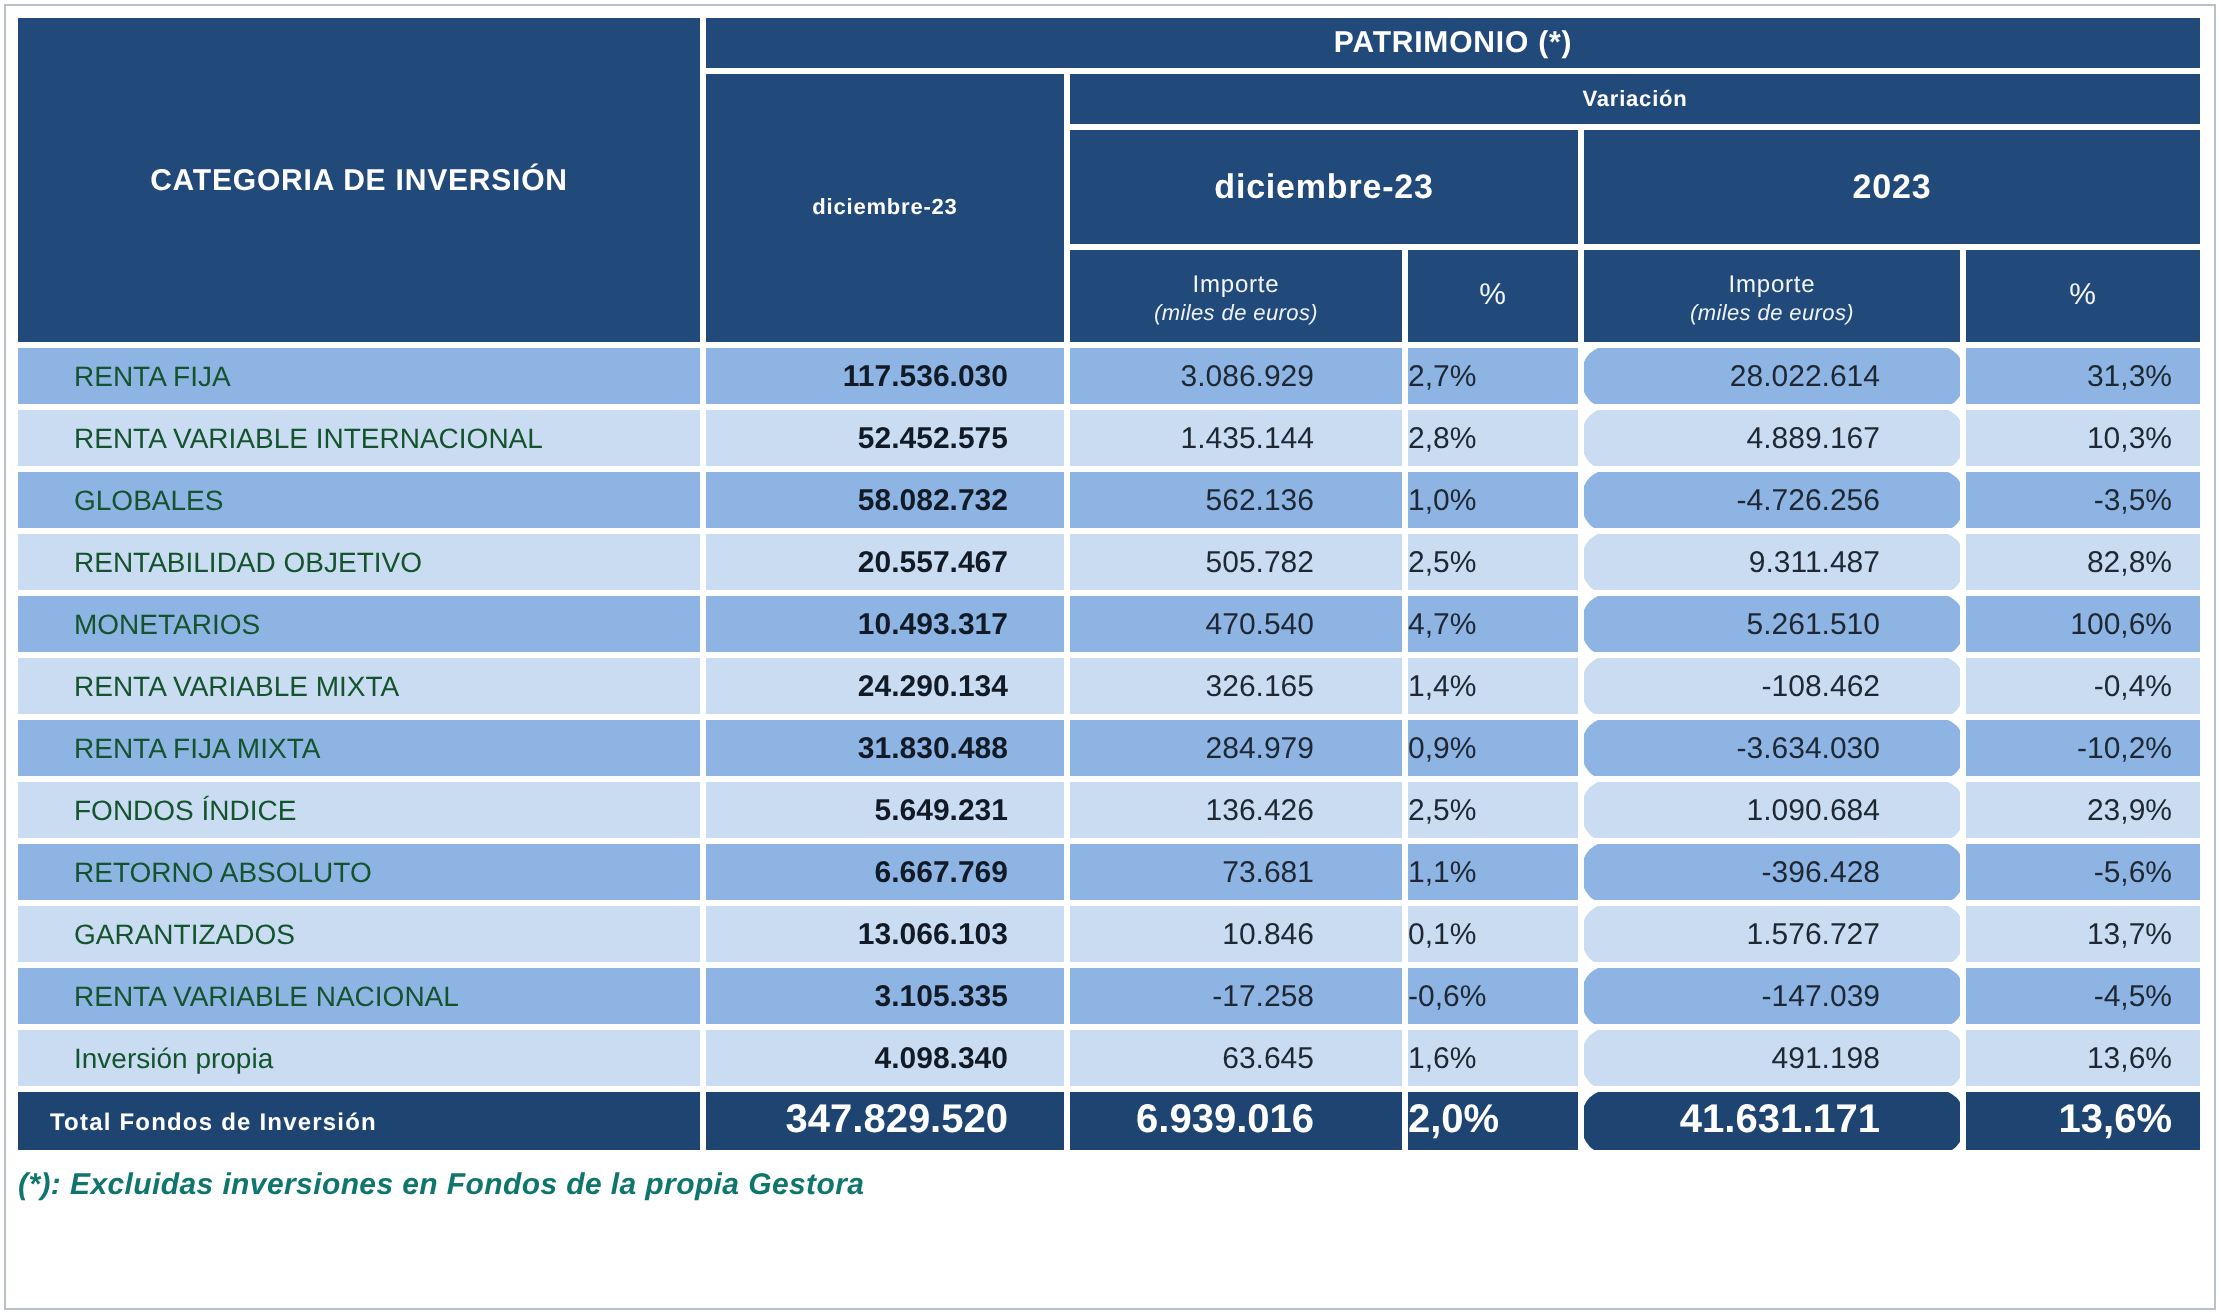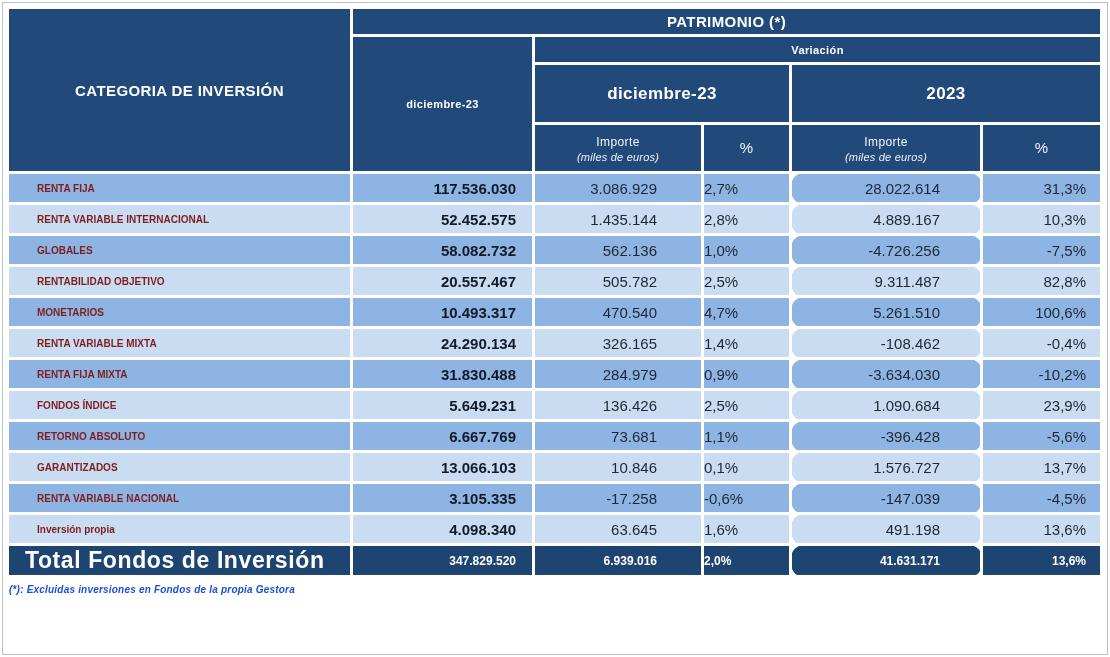--- a/index.html
+++ b/index.html
@@ -46,48 +46,48 @@
   .pct-head { font-size: 15px; font-weight: normal; color: #f3f6fa; }
   
   td {
     height: 31px;
     font-size: 15px;
     color: #1e2733;
     vertical-align: middle;
   }
   tr.band-a td { background: #8DB4E2; }
   tr.band-b td { background: #C9DCF1; }
-  td.c-cat  { text-align: left;  padding-left: 28px; font-size: 10px; color: #7f1d1d; font-weight: bold; }
-  td.c-pat  { text-align: right; padding-right: 16px; font-weight: bold; color: #111a26; }
+  td.c-cat  { text-align: left;  padding-left: 28px; font-size: 14px; color: #14532d; }
+  td.c-pat  { text-align: right; padding-right: 28px; font-weight: bold; color: #111a26; }
   td.c-imp1 { text-align: right; padding-right: 44px; }
   td.c-pct1 { text-align: left; padding-right: 10px; }
   td.c-imp2 { text-align: right; padding-right: 40px; border-radius: 13px; }
   td.c-pct2 { text-align: right; padding-right: 14px; }
   
   tr.total td {
     background: #1E4572;
     color: #ffffff;
     font-weight: bold;
-    font-size: 12px;
+    font-size: 20px;
     height: 32px;
   }
   tr.total td.c-cat {
     padding-left: 16px;
-    font-size: 23px;
+    font-size: 12px;
     letter-spacing: 0.6px;
     color: #ffffff;
   }
   tr.total td.c-pat { color: #ffffff; }
   
   .footnote {
     margin: 6px 0 0 3px;
-    font-size: 10px;
+    font-size: 15px;
     font-style: italic;
     font-weight: bold;
-    color: #1d4ed8;
+    color: #0f766e;
     letter-spacing: 0.2px;
   }
 </style>
 </head>
 <body>
 
 <div class="frame">
   <table>
     <colgroup>
       <col style="width:344px">
@@ -143,21 +143,21 @@
     <td class="c-pct1">2,8%</td>
     <td class="c-imp2">4.889.167</td>
     <td class="c-pct2">10,3%</td>
   </tr>
         <tr class="band-a">
     <td class="c-cat">GLOBALES</td>
     <td class="c-pat">58.082.732</td>
     <td class="c-imp1">562.136</td>
     <td class="c-pct1">1,0%</td>
     <td class="c-imp2">-4.726.256</td>
-    <td class="c-pct2">-7,5%</td>
+    <td class="c-pct2">-3,5%</td>
   </tr>
         <tr class="band-b">
     <td class="c-cat">RENTABILIDAD OBJETIVO</td>
     <td class="c-pat">20.557.467</td>
     <td class="c-imp1">505.782</td>
     <td class="c-pct1">2,5%</td>
     <td class="c-imp2">9.311.487</td>
     <td class="c-pct2">82,8%</td>
   </tr>
         <tr class="band-a">

